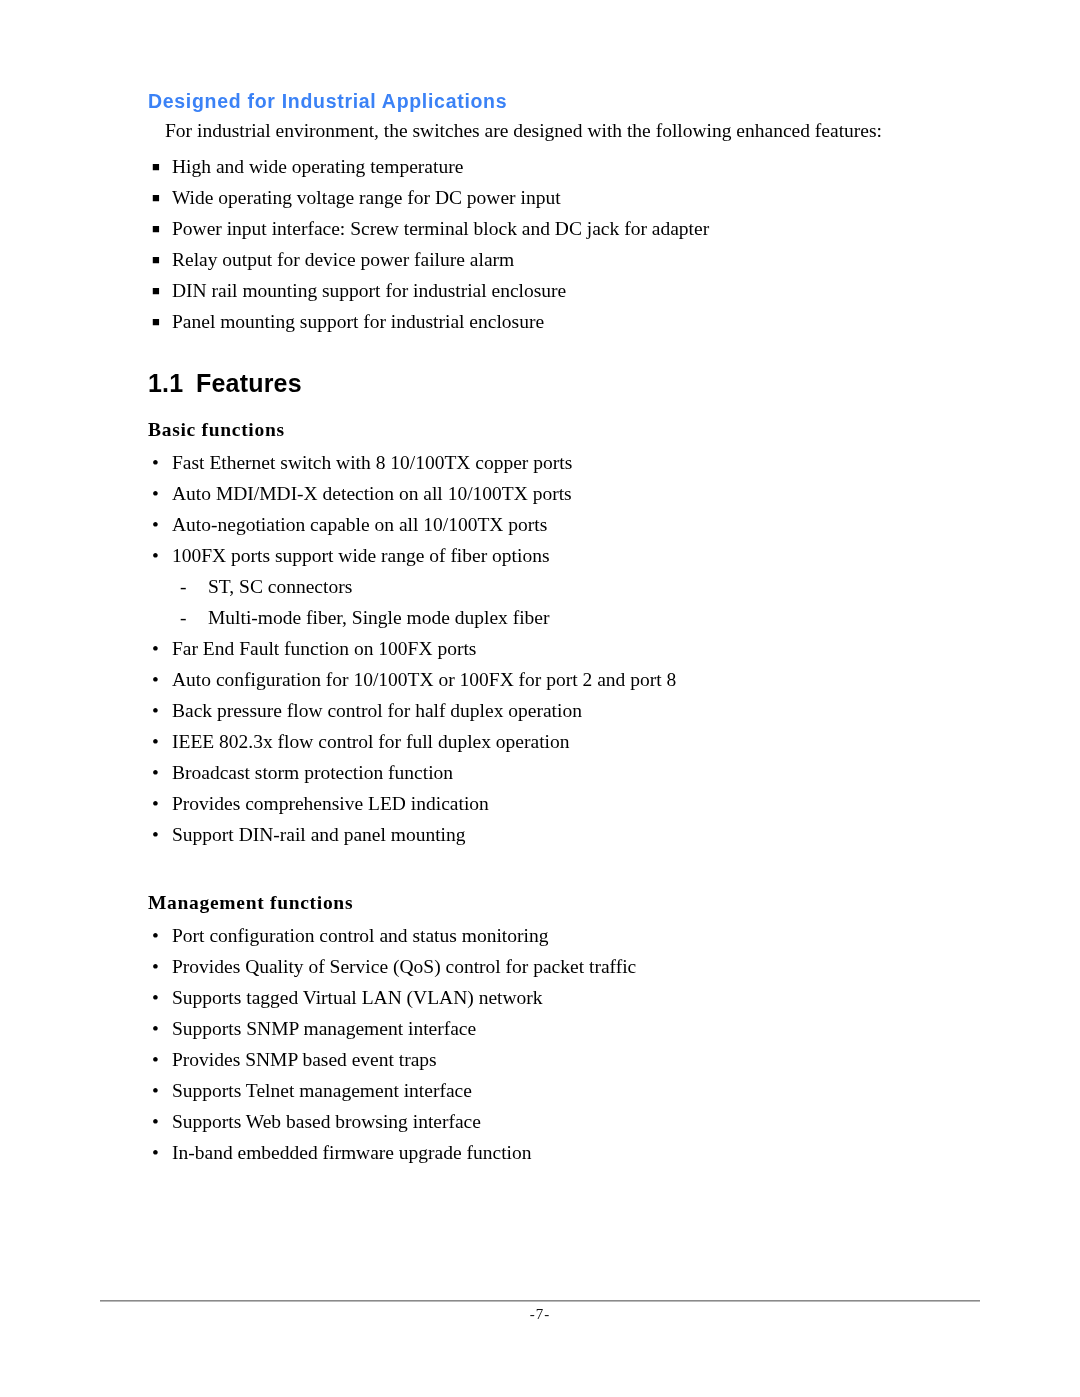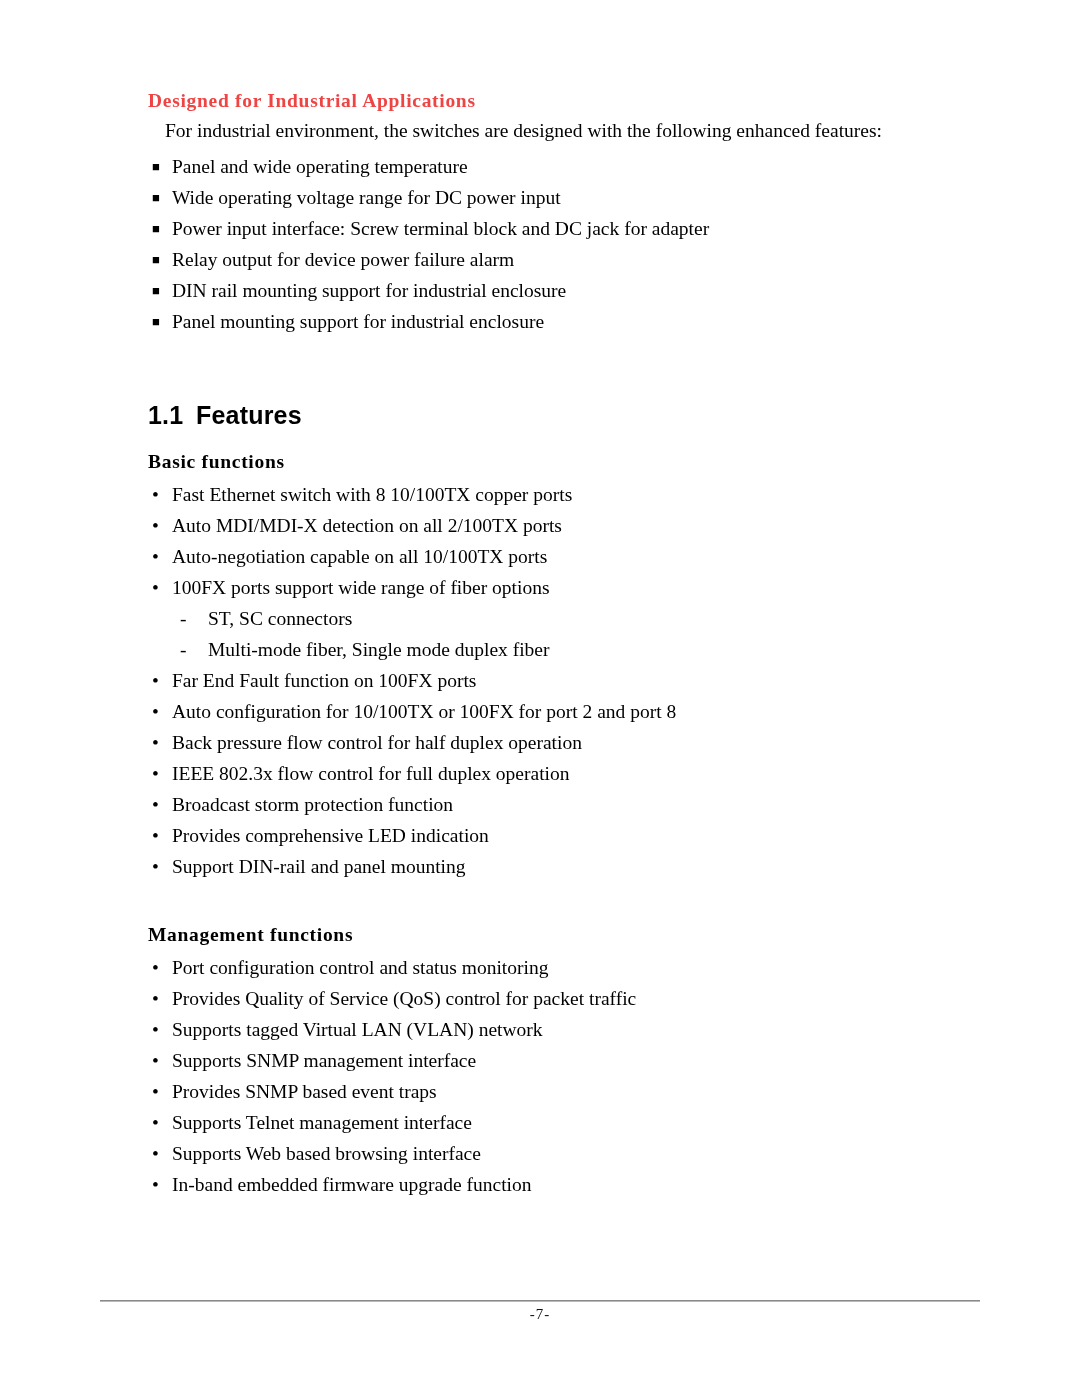--- a/index.html
+++ b/index.html
@@ -26,48 +26,47 @@
 
   .content {
     position: absolute;
     left: 148px;
     top: 88px;
     width: 760px;
   }
 
   
   .bold-head {
-    font-family: Liberation Serif, serif;
+    font-family: Liberation Sans, sans-serif;
     font-weight: bold;
     font-size: 19.5px;
     letter-spacing: 0.7px;
     line-height: 26px;
     margin: 0 0 3px 0;
-    color: #ef4444;
+    color: #3b82f6;
   }
 
   .intro-line {
     font-size: 19.5px;
     line-height: 28px;
     margin: 0 0 6px 17px;
     white-space: nowrap;
   }
 
   .section-heading {
     font-family: "Liberation Sans", "DejaVu Sans", sans-serif;
     font-weight: bold;
     font-size: 25px;
     line-height: 32px;
     margin: 30px 0 18px 0;
     letter-spacing: 0.2px;
   }
   .section-heading .num {
     display: inline-block;
     min-width: 48px;
-    margin-top: 32px;
   }
 
   .sub-head {
     font-family: "Liberation Serif", "DejaVu Serif", serif;
     font-weight: bold;
     font-size: 19.5px;
     letter-spacing: 0.7px;
     line-height: 26px;
     margin: 8px 0 4px 0;
   }
@@ -156,37 +155,37 @@
 <body>
 
 <div class="page">
   <div class="content">
 
     <div class="bold-head">Designed for Industrial Applications</div>
 
     <div class="intro-line">For industrial environment, the switches are designed with the following enhanced features:</div>
 
     <ul class="list sq" id="intro-list">
-        <li><span class="marker">■</span><span>Panel and wide operating temperature</span></li>
+        <li><span class="marker">■</span><span>High and wide operating temperature</span></li>
         <li><span class="marker">■</span><span>Wide operating voltage range for DC power input</span></li>
         <li><span class="marker">■</span><span>Power input interface: Screw terminal block and DC jack for adapter</span></li>
         <li><span class="marker">■</span><span>Relay output for device power failure alarm</span></li>
         <li><span class="marker">■</span><span>DIN rail mounting support for industrial enclosure</span></li>
         <li><span class="marker">■</span><span>Panel mounting support for industrial enclosure</span></li>
       </ul>
 
     <div class="section-heading">
       <span class="num">1.1</span><span>Features</span>
     </div>
 
     <div class="sub-head">Basic functions</div>
 
     <ul class="list rd" id="basic-list-1">
         <li><span class="marker">•</span><span>Fast Ethernet switch with 8 10/100TX copper ports</span></li>
-        <li><span class="marker">•</span><span>Auto MDI/MDI-X detection on all 2/100TX ports</span></li>
+        <li><span class="marker">•</span><span>Auto MDI/MDI-X detection on all 10/100TX ports</span></li>
         <li><span class="marker">•</span><span>Auto-negotiation capable on all 10/100TX ports</span></li>
         <li><span class="marker">•</span><span>100FX ports support wide range of fiber options</span></li>
       </ul>
     <ul class="sub" id="basic-sublist">
         <li><span class="marker">-</span><span>ST, SC connectors</span></li>
         <li><span class="marker">-</span><span>Multi-mode fiber, Single mode duplex fiber</span></li>
       </ul>
     <ul class="list rd" id="basic-list-2">
         <li><span class="marker">•</span><span>Far End Fault function on 100FX ports</span></li>
         <li><span class="marker">•</span><span>Auto configuration for 10/100TX or 100FX for port 2 and port 8</span></li>

